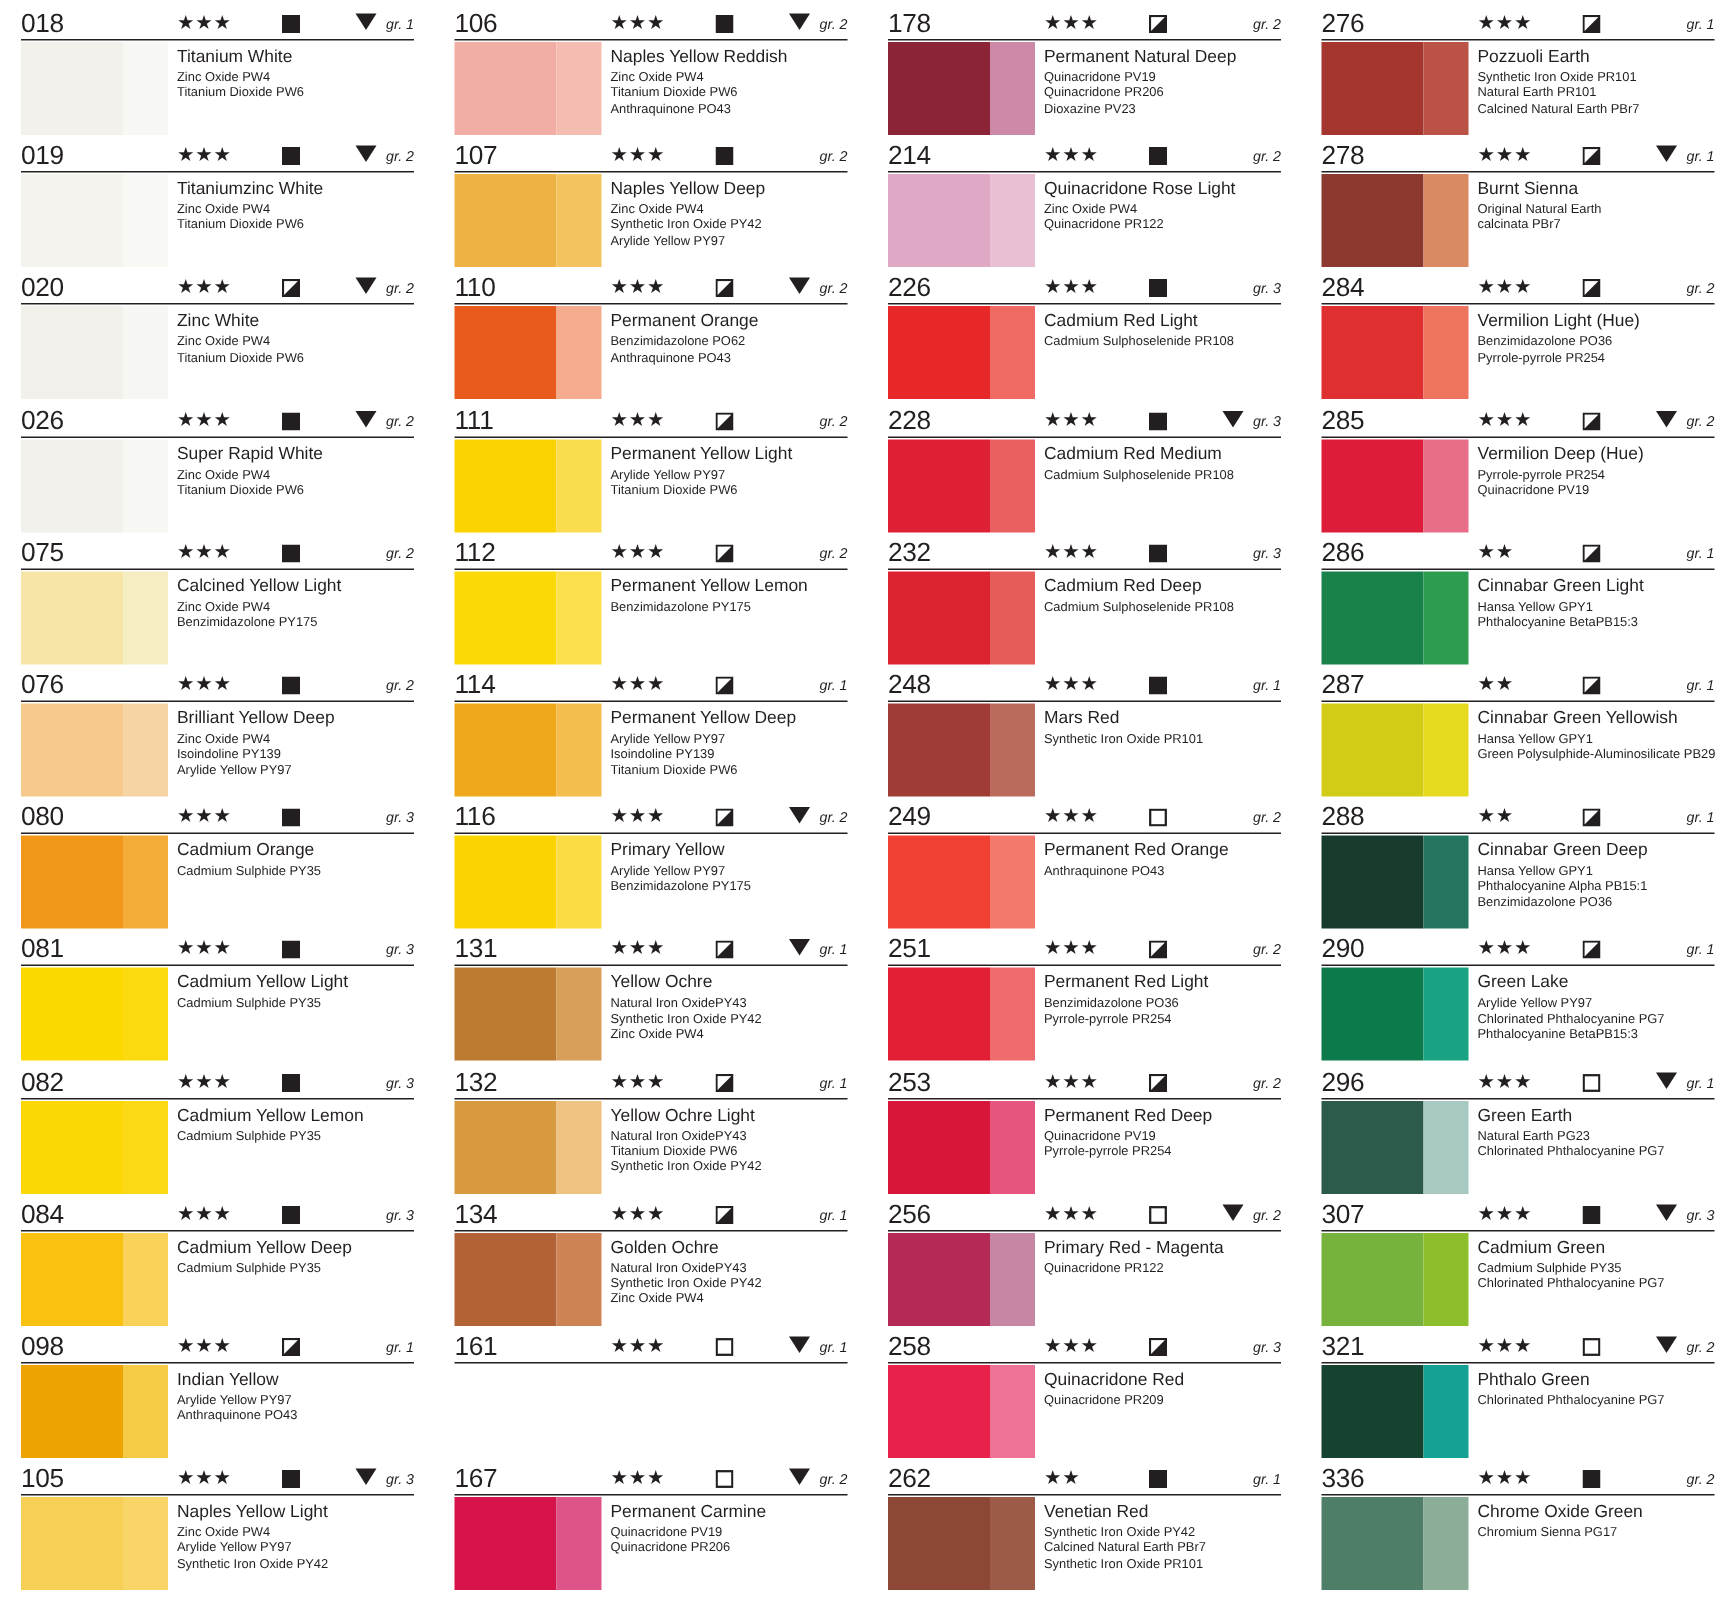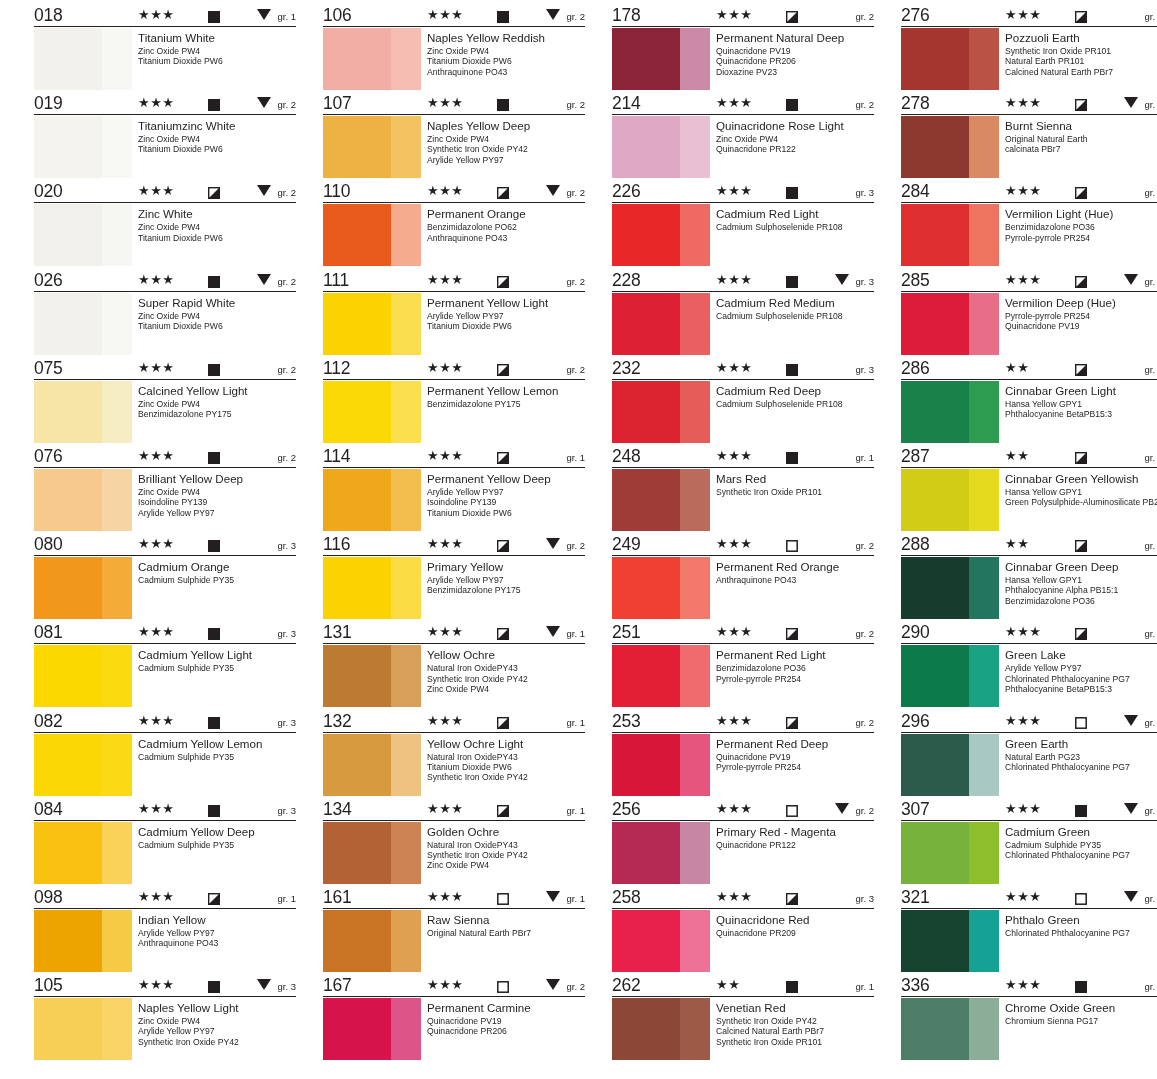--- a/index.html
+++ b/index.html
@@ -13,21 +13,20 @@
     height: 1079px;
     position: relative;
     background: #ffffff;
     padding: 6px 0 0 0;
   }
   .grid {
     display: grid;
     grid-template-columns: repeat(4, 289px);
     column-gap: 0px;
     width: 1157px;
-    padding-left: 20px;
   }
   .col { display: flex; flex-direction: column; }
 
   .swatch-card {
     position: relative;
     height: 88.2px;
     padding: 0 10px 0 14px;
   }
   .card-head {
     position: relative;
@@ -77,20 +76,21 @@
     border-right: 7px solid transparent;
     border-top: 11px solid #231f20;
   }
   .grp {
     position: absolute;
     right: 0px;
     top: 5px;
     font-size: 9.5px;
     color: #231f20;
     white-space: nowrap;
+    font-style: italic;
   }
 
   .card-body {
     position: relative;
     height: 66px;
   }
   .chip {
     position: absolute;
     left: 0px;
     top: 1px;
@@ -662,30 +662,20 @@
             <div class="code">161</div>
             <div class="icons">
               <span class="stars">★★★</span>
               <span class="opac"><svg width="12" height="12" viewBox="0 0 12 12">
                   <rect x="0.8" y="0.8" width="10.4" height="10.4" fill="none" stroke="#231f20" stroke-width="1.5"></rect>
                 </svg></span>
               <span class="tri"></span>
               <span class="grp">gr. 1</span>
             </div>
           </div>
-          <div class="card-body">
-            <div class="chip">
-              <div class="mass" style="background: rgb(200, 116, 36);"></div>
-              <div class="tint" style="background: rgb(224, 160, 82);"></div>
-            </div>
-            <div class="texts">
-              <div class="pname">Raw Sienna</div>
-              <div class="pig">Original Natural Earth PBr7</div>
-            </div>
-          </div>
         </div>
         <div class="swatch-card">
           <div class="card-head">
             <div class="code">167</div>
             <div class="icons">
               <span class="stars">★★★</span>
               <span class="opac"><svg width="12" height="12" viewBox="0 0 12 12">
                   <rect x="0.8" y="0.8" width="10.4" height="10.4" fill="none" stroke="#231f20" stroke-width="1.5"></rect>
                 </svg></span>
               <span class="tri"></span>

